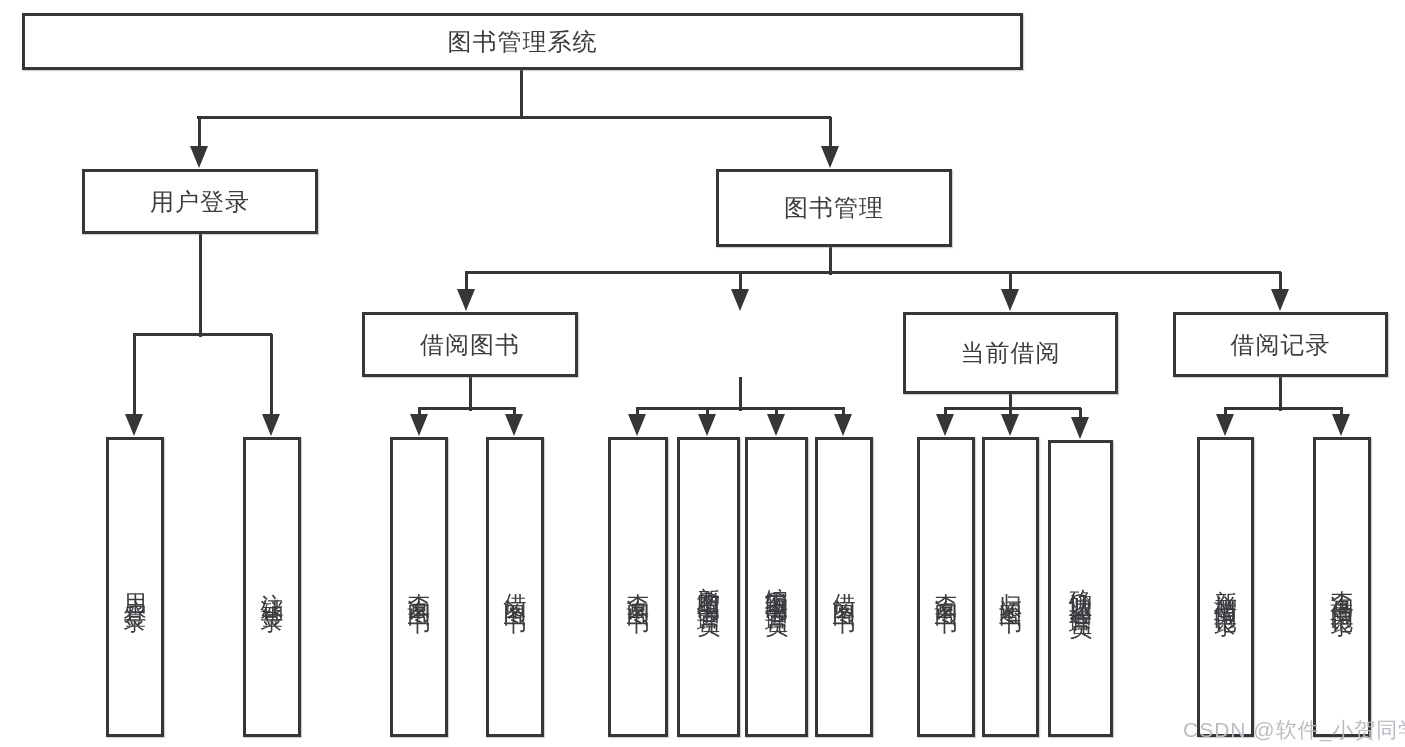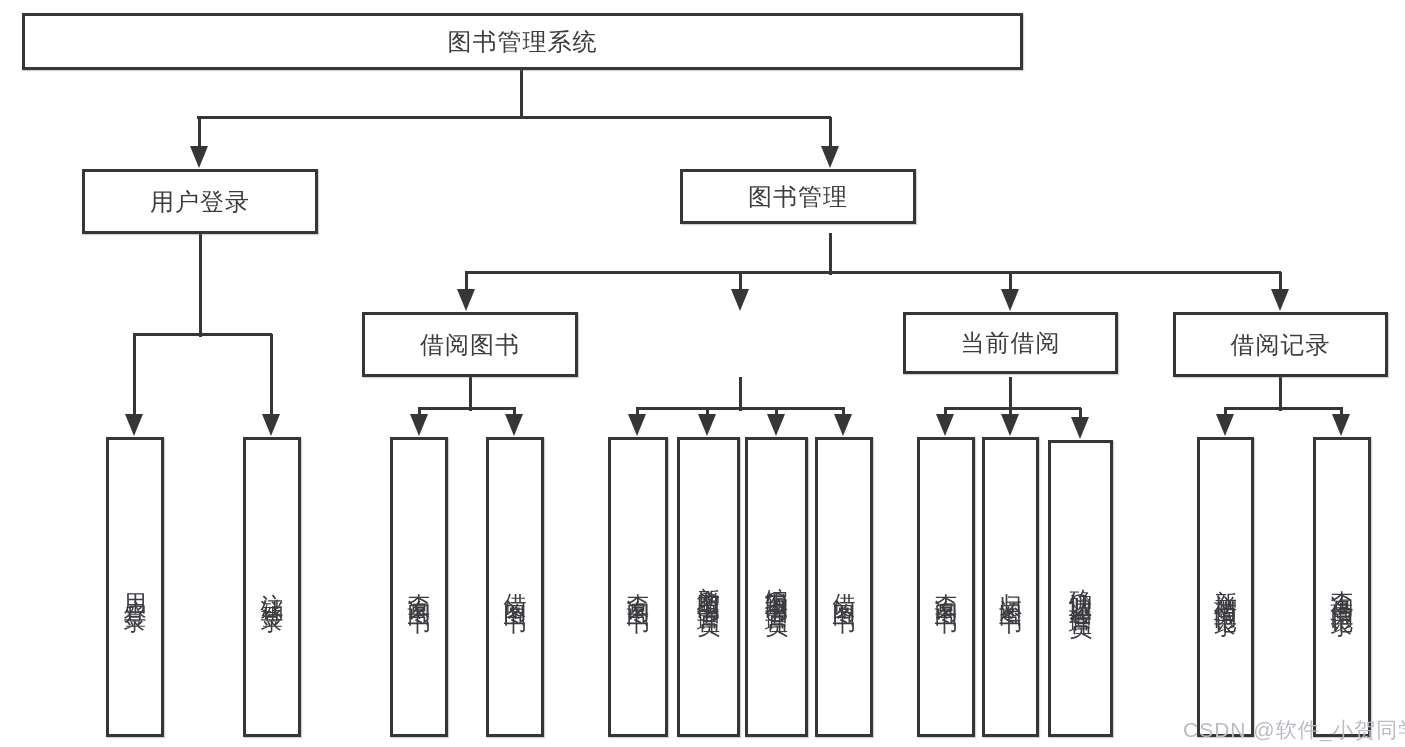--- a/index.html
+++ b/index.html
@@ -110,24 +110,24 @@
       <div class="arrowhead" style="left: 1071px; top: 417px;"></div>
       <div class="seg" style="left: 1223.5px; top: 408px; width: 3px; height: 10px;"></div>
       <div class="arrowhead" style="left: 1216px; top: 414px;"></div>
       <div class="seg" style="left: 1339.5px; top: 408px; width: 3px; height: 10px;"></div>
       <div class="arrowhead" style="left: 1332px; top: 414px;"></div>
     </div>
 
   <div class="node" style="left:22px;top:13px;width:1001px;height:57px;">图书管理系统</div>
 
   <div class="node" style="left:82px;top:169px;width:236px;height:65px;">用户登录</div>
-  <div class="node" style="left:680px;top:169px;width:236px;height:55px;">图书管理</div>
+  <div class="node" style="left:716px;top:169px;width:236px;height:78px;">图书管理</div>
 
   <div class="node" style="left:362px;top:312px;width:216px;height:65px;">借阅图书</div>
-  <div class="node" style="left:903px;top:312px;width:215px;height:62px;">当前借阅</div>
+  <div class="node" style="left:903px;top:312px;width:215px;height:82px;">当前借阅</div>
   <div class="node" style="left:1173px;top:312px;width:215px;height:65px;">借阅记录</div>
 
   <div class="node vnode" style="left:106px;top:437px;width:58px;height:300px;">用户登录</div>
   <div class="node vnode" style="left:243px;top:437px;width:58px;height:300px;">注销登录</div>
 
   <div class="node vnode" style="left:390px;top:437px;width:58px;height:300px;">查询图书</div>
   <div class="node vnode" style="left:486px;top:437px;width:58px;height:300px;">借阅图书</div>
 
   <div class="node vnode" style="left:608px;top:437px;width:60px;height:300px;">查询图书</div>
   <div class="node vnode" style="left:677px;top:437px;width:63px;height:300px;letter-spacing:4px;">新增图书（管理员）</div>

